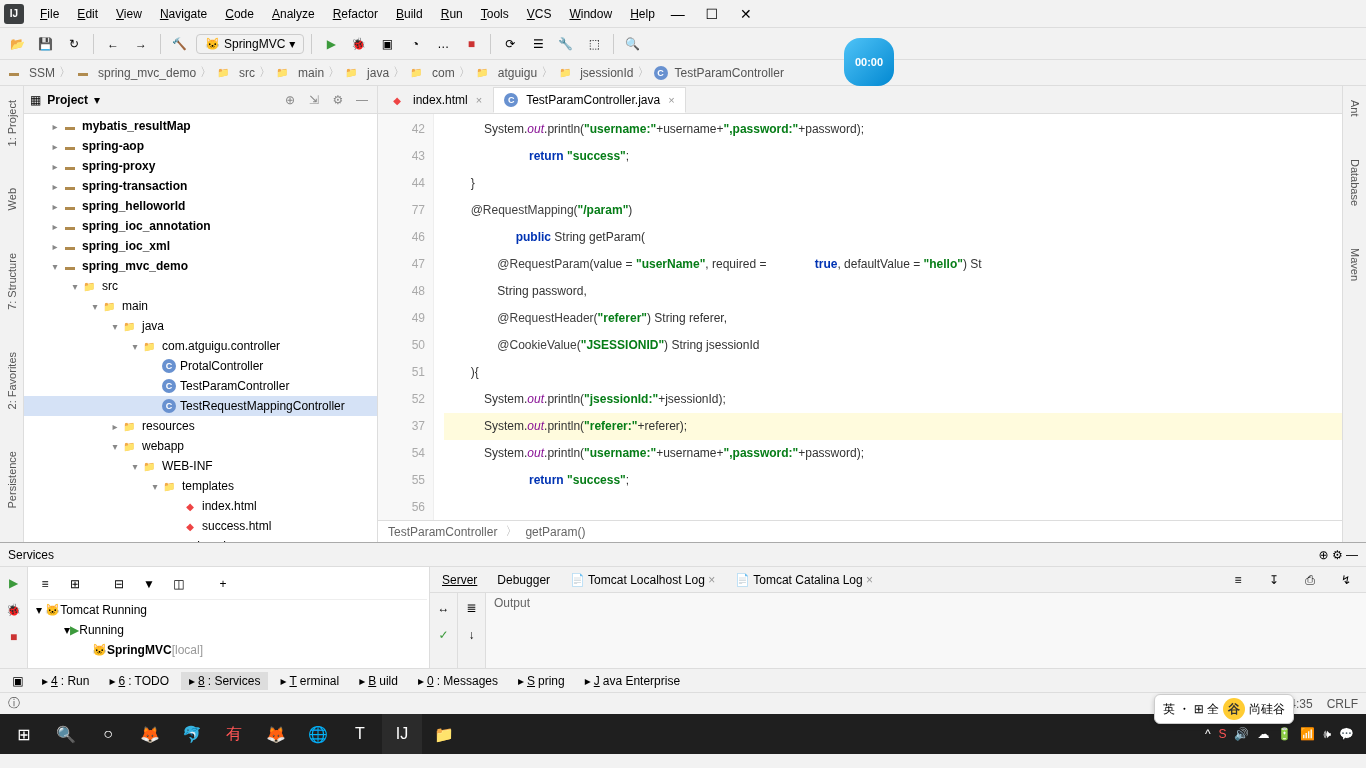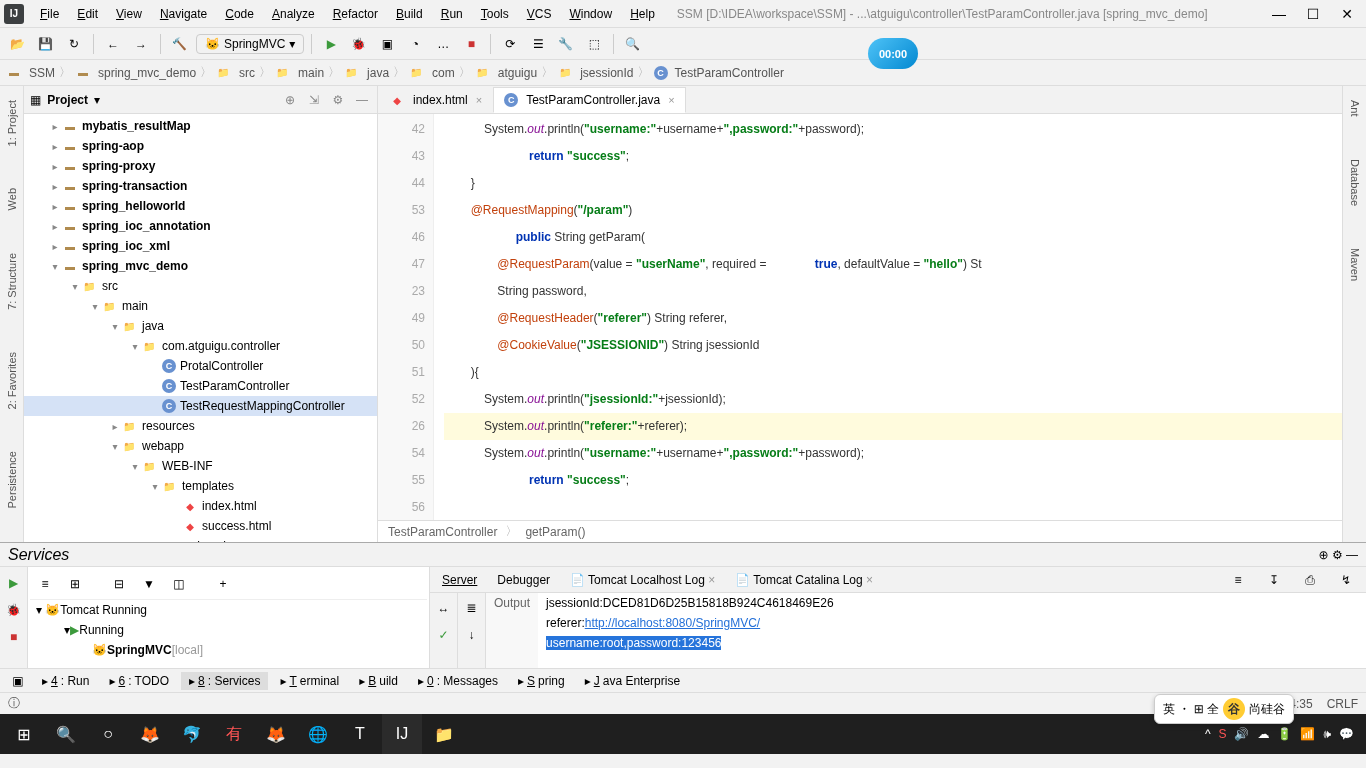--- a/index.html
+++ b/index.html
@@ -9,21 +9,21 @@
 .titlebar .menu { display: flex; gap: 2px; margin-left: 8px; }
 .titlebar .menu span { padding: 4px 8px; cursor: pointer; }
 .titlebar .menu span u { text-decoration: underline; }
 .titlebar .title { flex: 1; text-align: left; padding-left: 14px; color: #888; font-size: 12px; }
 .titlebar .winbtns { display: flex; gap: 4px; }
 .titlebar .winbtns span { width: 30px; text-align: center; cursor: pointer; font-size: 14px; }
 .toolbar { height: 32px; background: #f2f2f2; display: flex; align-items: center; padding: 0 6px; border-bottom: 1px solid #ddd; gap: 4px; }
 .tbtn { width: 24px; height: 24px; display: flex; align-items: center; justify-content: center; cursor: pointer; border-radius: 3px; }
 .tsep { width: 1px; height: 20px; background: #ccc; margin: 0 3px; }
 .runcfg { border: 1px solid #ccc; border-radius: 4px; padding: 2px 8px; display: flex; align-items: center; gap: 4px; font-size: 12px; }
-.timer-badge { position: absolute; right: 448px; top: 38px; width: 50px; height: 31px; background: linear-gradient(135deg,#4fc3f7,#0288d1); border-radius: 16px; color: #fff; display: flex; align-items: center; justify-content: center; font-size: 11px; font-weight: bold; }
+.timer-badge { position: absolute; right: 472px; top: 38px; width: 50px; height: 48px; background: linear-gradient(135deg,#4fc3f7,#0288d1); border-radius: 16px; color: #fff; display: flex; align-items: center; justify-content: center; font-size: 11px; font-weight: bold; }
 .breadcrumb { height: 26px; background: #f2f2f2; display: flex; align-items: center; padding: 0 6px; border-bottom: 1px solid #ddd; gap: 4px; font-size: 12px; }
 .breadcrumb .bc-item { display: flex; align-items: center; gap: 3px; color: #555; cursor: pointer; }
 .breadcrumb .bc-sep { color: #aaa; }
 .main-area { display: flex; height: 456px; }
 .left-gutter { width: 24px; background: #f2f2f2; border-right: 1px solid #ddd; display: flex; flex-direction: column; align-items: center; padding-top: 8px; gap: 30px; }
 .left-gutter .vtab { writing-mode: vertical-rl; transform: rotate(180deg); font-size: 11px; color: #555; cursor: pointer; padding: 6px 2px; }
 .project-panel { width: 354px; background: #fff; border-right: 1px solid #ddd; display: flex; flex-direction: column; }
 .proj-header { height: 28px; background: #f2f2f2; border-bottom: 1px solid #ddd; display: flex; align-items: center; padding: 0 6px; gap: 6px; }
 .proj-header .label { font-weight: bold; font-size: 12px; }
 .proj-header .spacer { flex: 1; }
@@ -39,30 +39,30 @@
 .xml-icon { color: #6891d0; }
 .editor-panel { flex: 1; display: flex; flex-direction: column; background: #fff; }
 .editor-tabs { height: 28px; background: #f2f2f2; display: flex; align-items: flex-end; border-bottom: 1px solid #ddd; }
 .editor-tab { height: 26px; padding: 0 10px; display: flex; align-items: center; gap: 4px; border: 1px solid transparent; cursor: pointer; font-size: 12px; }
 .editor-tab.active { background: #fff; border: 1px solid #ddd; border-bottom: 1px solid #fff; }
 .editor-tab .close { color: #999; font-size: 11px; margin-left: 4px; }
 .editor-body { flex: 1; display: flex; overflow: hidden; position: relative; }
 .gutter { width: 56px; background: #f8f8f8; border-right: 1px solid #eee; text-align: right; padding: 2px 8px 2px 0; color: #aaa; font-family: Consolas, monospace; font-size: 14px; line-height: 27px; }
 .code { flex: 1; padding: 2px 0 2px 10px; font-family: Consolas, monospace; font-size: 14.5px; line-height: 27px; white-space: pre; color: #333; overflow: hidden; }
 .code .kw { color: #0033b3; font-weight: bold; margin-left: 45px; }
-.code .ann { color: #c2410c; }
+.code .ann { color: #404040; }
 .code .str { color: #067d17; font-weight: bold; }
 .code .static { color: #871094; font-style: italic; }
 .code-line.hl { background: #fffbdd; }
 .editor-crumb { height: 22px; border-top: 1px solid #ddd; display: flex; align-items: center; padding: 0 10px; font-size: 12px; color: #666; gap: 8px; }
 .right-gutter { width: 24px; background: #f2f2f2; border-left: 1px solid #ddd; display: flex; flex-direction: column; align-items: center; padding-top: 8px; gap: 30px; }
 .right-gutter .vtab { writing-mode: vertical-rl; font-size: 11px; color: #555; cursor: pointer; padding: 6px 2px; }
 .services-panel { height: 126px; border-top: 1px solid #aaa; display: flex; flex-direction: column; background: #f8f8f8; }
 .svc-header { height: 24px; background: #f2f2f2; display: flex; align-items: center; padding: 0 8px; border-bottom: 1px solid #ddd; justify-content: space-between; }
-.svc-header .label { font-size: 16px; font-style: italic; }
+.svc-header .label { font-size: 12px; }
 .svc-body { flex: 1; display: flex; }
 .svc-left { width: 28px; background: #f2f2f2; border-right: 1px solid #ddd; display: flex; flex-direction: column; align-items: center; gap: 3px; padding-top: 4px; }
 .svc-tree { width: 402px; border-right: 1px solid #ddd; padding: 2px; background: #fff; }
 .svc-tree-toolbar { display: flex; gap: 6px; padding: 3px; border-bottom: 1px solid #eee; }
 .svc-tree-row { display: flex; align-items: center; height: 20px; padding-left: 6px; font-size: 12px; cursor: pointer; }
 .svc-right { flex: 1; display: flex; flex-direction: column; }
 .svc-tabs { height: 26px; display: flex; align-items: center; gap: 12px; padding: 0 8px; border-bottom: 1px solid #ddd; background: #f2f2f2; font-size: 12px; }
 .svc-tabs .tab { cursor: pointer; padding: 2px 4px; }
 .svc-tabs .tab.active { text-decoration: underline; }
 .svc-output-header { height: 20px; padding: 2px 8px; font-size: 11px; color: #666; display: flex; align-items: center; gap: 6px; }
@@ -95,21 +95,20 @@
       <span><u>C</u>ode</span>
       <span><u>A</u>nalyze</span>
       <span><u>R</u>efactor</span>
       <span><u>B</u>uild</span>
       <span><u>R</u>un</span>
       <span><u>T</u>ools</span>
       <span><u>V</u>CS</span>
       <span><u>W</u>indow</span>
       <span><u>H</u>elp</span>
     </div>
-  <div class="title">SSM [D:\IDEA\workspace\SSM] - ...\atguigu\controller\TestParamController.java [spring_mvc_demo]</div>
   <div class="winbtns">
     <span>—</span>
     <span>☐</span>
     <span>✕</span>
   </div>
 </div>
 
 <div class="toolbar">
   <span class="tbtn">📂</span>
   <span class="tbtn">💾</span>
@@ -333,29 +332,29 @@
           <span class="tree-icon class-icon">C</span>
           <span>TestParamController.java</span>
           <span class="close">×</span>
         </div>
       </div>
     <div class="editor-body">
       <div class="gutter" id="gutter">
           <div>42</div>
           <div>43</div>
           <div>44</div>
-          <div>53</div>
+          <div>77</div>
           <div>46</div>
           <div>47</div>
-          <div>23</div>
+          <div>48</div>
           <div>49</div>
           <div>50</div>
           <div>51</div>
           <div>52</div>
-          <div>26</div>
+          <div>37</div>
           <div>54</div>
           <div>55</div>
           <div>56</div>
         </div>
       <div class="code" id="code"><div class="code-line">            System.<span class="static">out</span>.println(<span class="str">"username:"</span>+username+<span class="str">",password:"</span>+password);</div><div class="code-line">            <span class="kw">return </span><span class="str">"success"</span>;</div><div class="code-line">        }</div><div class="code-line"></div><div class="code-line">        <span class="ann">@RequestMapping</span>(<span class="str">"/param"</span>)</div><div class="code-line">        <span class="kw">public </span>String getParam(</div><div class="code-line">                <span class="ann">@RequestParam</span>(value = <span class="str">"userName"</span>, required = <span class="kw">true</span>, defaultValue = <span class="str">"hello"</span>) St</div><div class="code-line">                String password,</div><div class="code-line">                <span class="ann">@RequestHeader</span>(<span class="str">"referer"</span>) String referer,</div><div class="code-line">                <span class="ann">@CookieValue</span>(<span class="str">"JSESSIONID"</span>) String jsessionId</div><div class="code-line">        ){</div><div class="code-line">            System.<span class="static">out</span>.println(<span class="str">"jsessionId:"</span>+jsessionId);</div><div class="code-line hl">            System.<span class="static">out</span>.println(<span class="str">"referer:"</span>+referer);</div><div class="code-line">            System.<span class="static">out</span>.println(<span class="str">"username:"</span>+username+<span class="str">",password:"</span>+password);</div><div class="code-line">            <span class="kw">return </span><span class="str">"success"</span>;</div></div>
     </div>
     <div class="editor-crumb" id="editor-crumb">
         <span>TestParamController</span>
         <span style="color: rgb(170, 170, 170);">〉</span>
         <span>getParam()</span>
@@ -419,25 +418,20 @@
           <span class="tbtn" style="color:#3c9a3c">✓</span>
         </div>
         <div style="width:28px;background:#f2f2f2;border-right:1px solid #ddd;display:flex;flex-direction:column;align-items:center;gap:3px;padding-top:3px">
           <span class="tbtn">≣</span>
           <span class="tbtn">↓</span>
         </div>
         <div style="flex:1;display:flex;flex-direction:row">
           <div class="svc-output-header">
             <span>Output</span>
           </div>
-          <div class="svc-output" id="svc-output">
-              <div class="ln">jsessionId:DCED81D6D25B15818B924C4618469E26</div>
-              <div class="ln">referer:<span class="link">http://localhost:8080/SpringMVC/</span></div>
-              <div class="ln"><span class="sel">username:root,password:123456</span></div>
-            </div>
         </div>
       </div>
     </div>
   </div>
 </div>
 
 <div class="bottom-tabs" id="bottom-tabs">
     <span class="tbtn">▣</span>
     <span class="btab"><span>▸</span> <u>4</u>: Run</span>
     <span class="btab"><span>▸</span> <u>6</u>: TODO</span>

